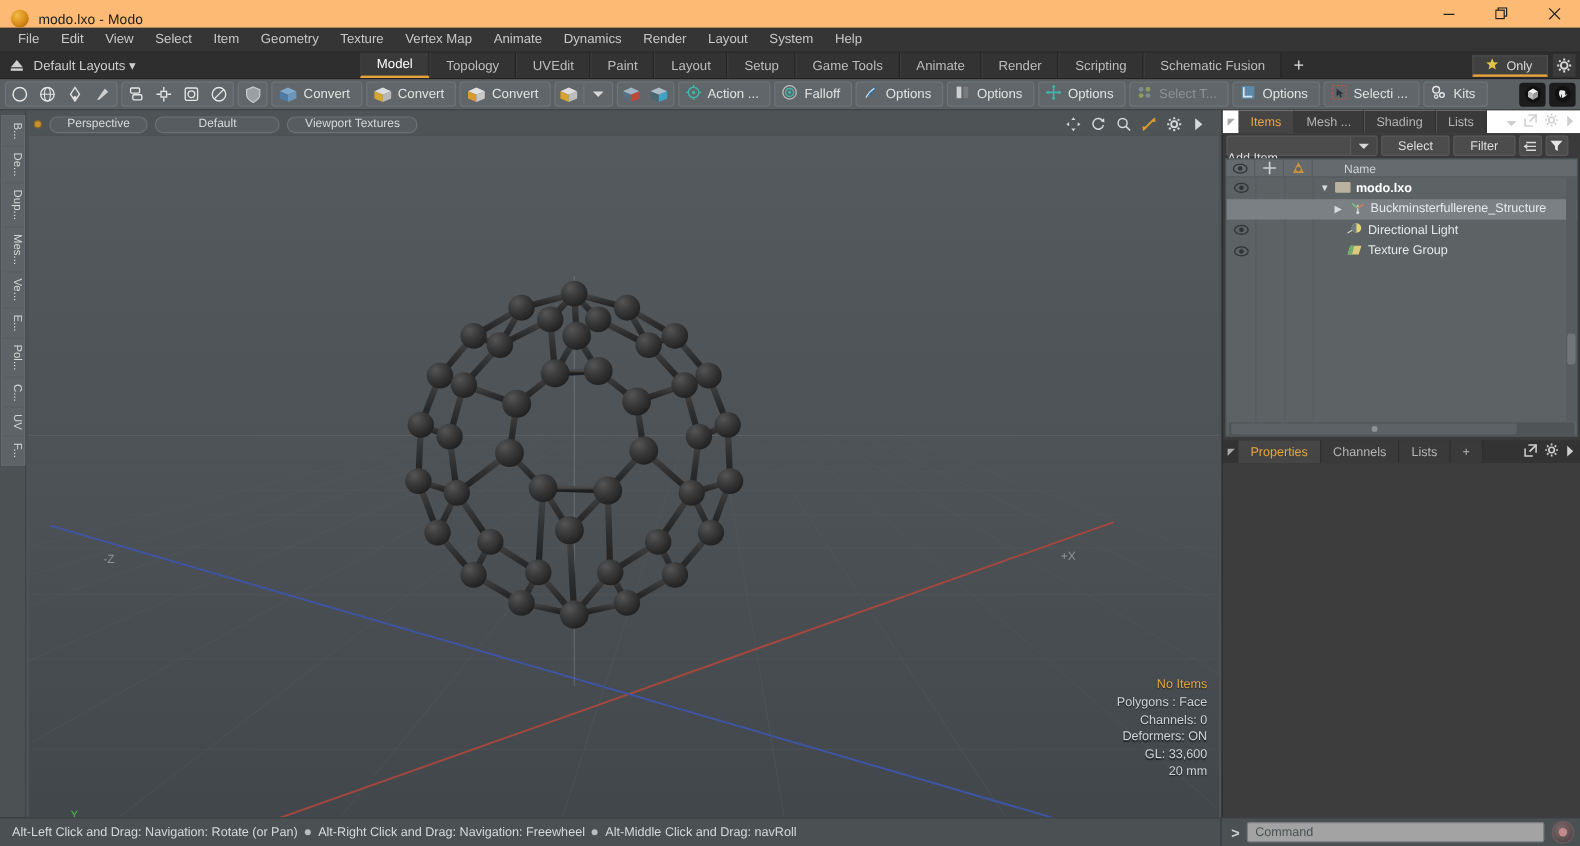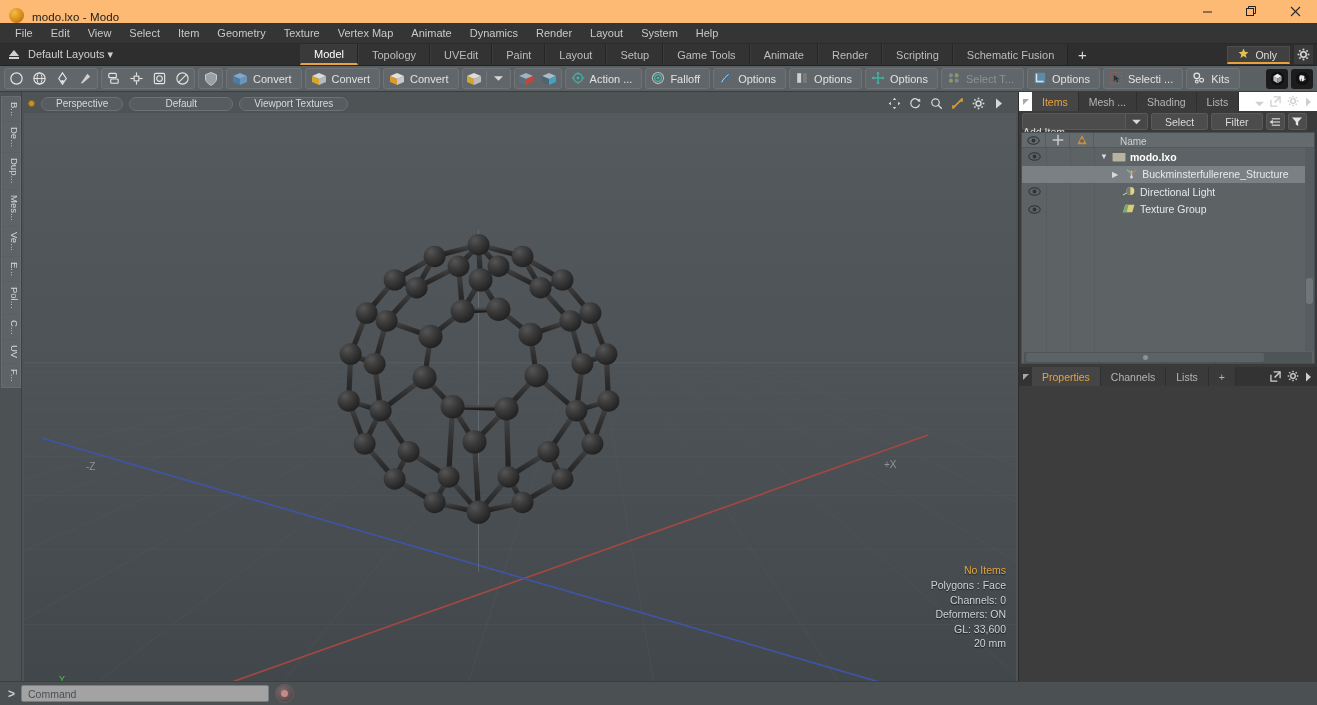--- a/index.html
+++ b/index.html
@@ -997,20 +997,27 @@
           <span><svg width="7" height="10" viewBox="0 0 7 10">
                 <polygon points="1,0.5 6,5 1,9.5" fill="#cfcfcf"></polygon>
               </svg></span>
         </div>
       </div>
       <div class="propbody"></div>
     </div>
   </div>
 
   <div class="statusbar">
+    <div class="sb-left">
+      <span class="sb-text">Alt-Left Click and Drag: Navigation: Rotate (or Pan)</span>
+      <span class="dot-sep"></span>
+      <span class="sb-text">Alt-Right Click and Drag: Navigation: Freewheel</span>
+      <span class="dot-sep"></span>
+      <span class="sb-text">Alt-Middle Click and Drag: navRoll</span>
+    </div>
     <div class="sb-right">
       <span class="cmd-caret">&gt;</span>
       <input class="cmd-input" type="text" placeholder="Command" style="">
       <div class="cmd-btn">
           <i></i>
         </div>
     </div>
   </div>
 </div>
 

